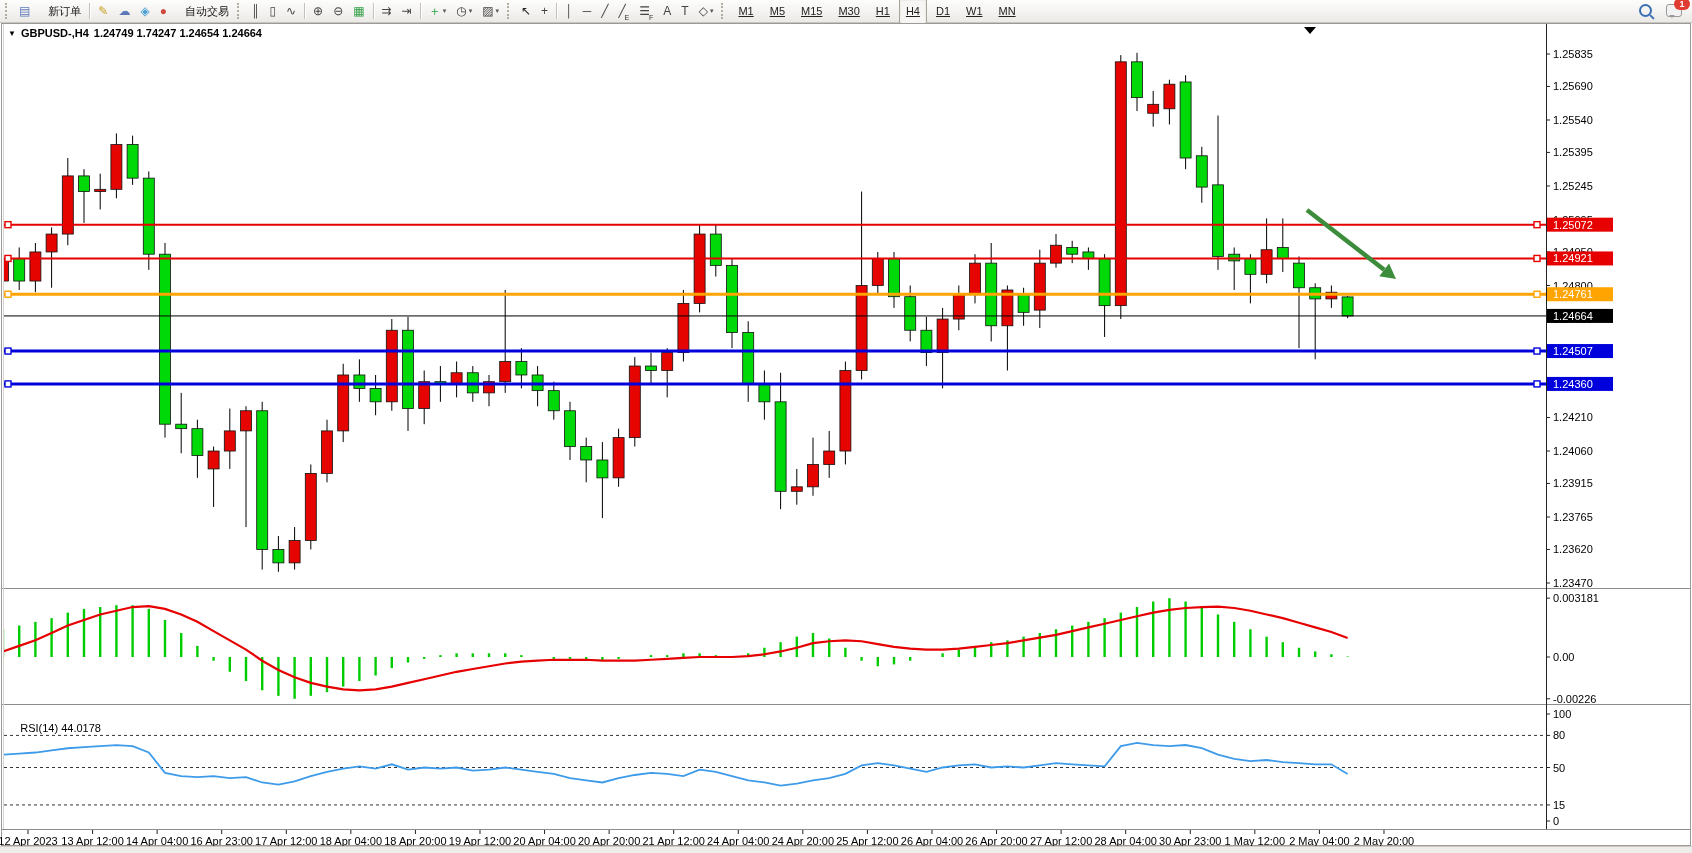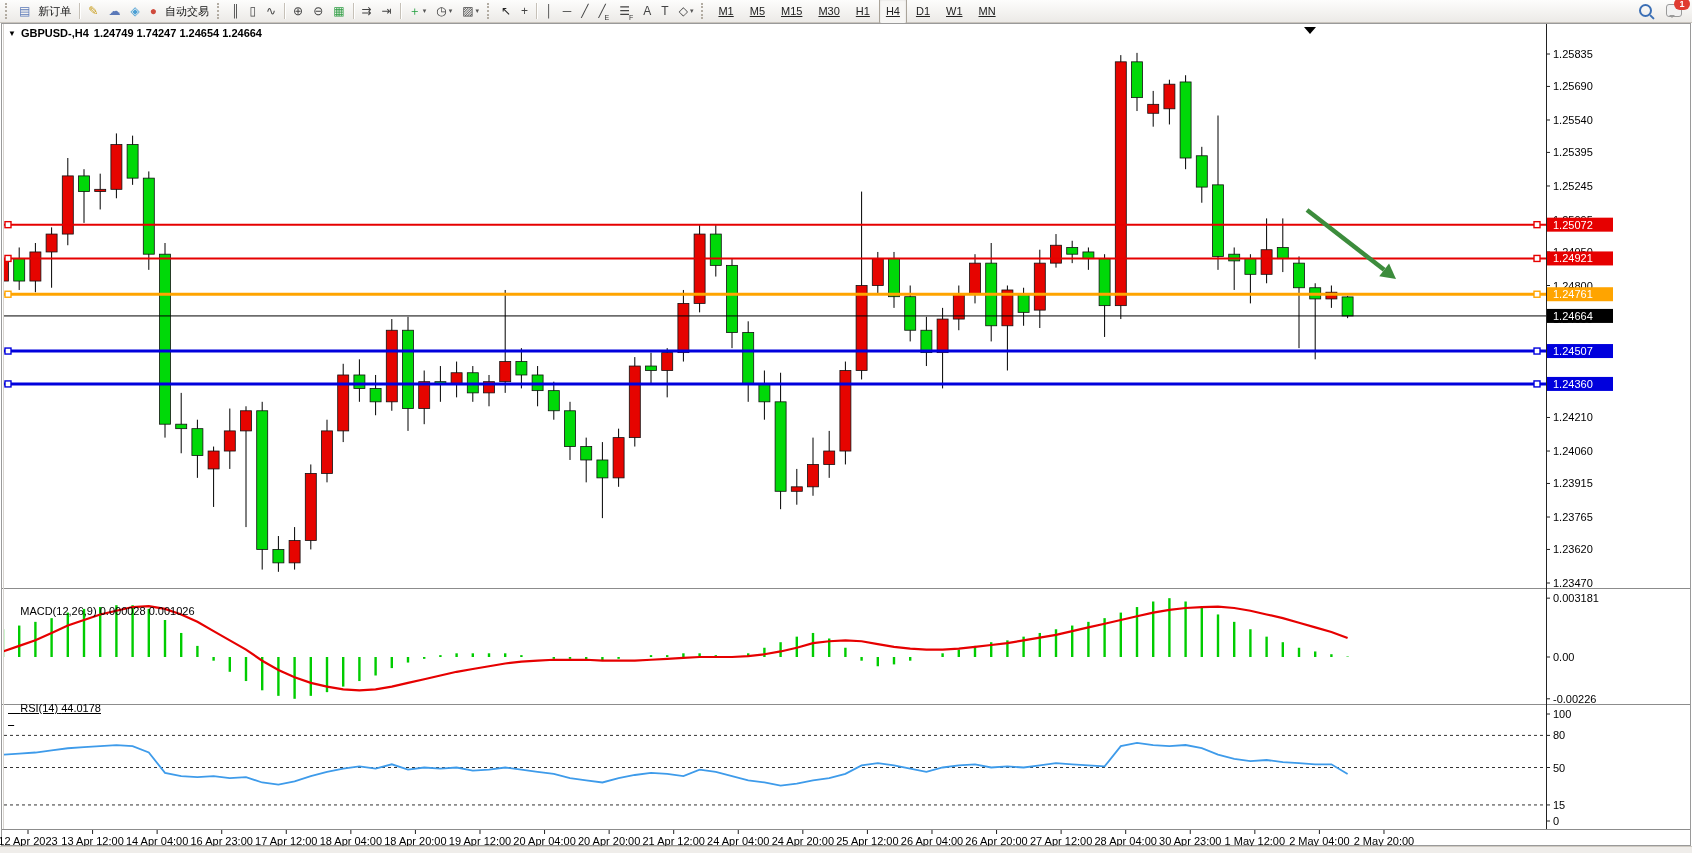--- a/index.html
+++ b/index.html
@@ -4,21 +4,21 @@
 <style>
   html,body{margin:0;padding:0;width:1692px;height:853px;overflow:hidden;background:#fff;
     font-family:"Liberation Sans",sans-serif;-webkit-font-smoothing:antialiased;}
   
   .toolbar{height:22px;display:flex;align-items:center;background:linear-gradient(#fdfdfc,#eceae7);
     border-bottom:1px solid #c9c4bd;padding-left:2px;font-size:11px;color:#222;position:relative;}
   .tbtn{height:20px;display:inline-flex;align-items:center;padding:0 3px;border:1px solid transparent;
     border-radius:2px;margin:0 1px;white-space:nowrap;}
   .tbtn .glyph{font-size:12px;line-height:12px;position:relative;}
   .tbtn .sub{font-size:7px;margin-left:-1px;align-self:flex-end;color:#333;}
-  .tlabel{margin-left:8px;font-size:11px;color:#111;}
+  .tlabel{margin-left:18px;font-size:11px;color:#111;}
   .caret{font-size:7px;margin-left:2px;color:#555;}
   .sep{width:1px;height:16px;background:#c6c1b8;box-shadow:1px 0 0 #fff;margin:0 3px;}
   .grip{width:3px;height:16px;margin:0 4px 0 3px;border-left:2px dotted #b3ada3;}
   .tf{height:18px;display:inline-flex;align-items:center;padding:3px 6px;margin:0 1px;font-size:11px;
     color:#222;border:1px solid transparent;border-radius:2px;text-decoration:underline;}
   .tf.active{background:#f7f6f4;border-color:#aaa49a;box-shadow:inset 0 1px 2px rgba(0,0,0,.12);}
   .right-tools{margin-left:auto;margin-right:10px;display:flex;align-items:center;gap:14px;}
   .search-icon{width:9px;height:9px;border:2px solid #3b6fb5;border-radius:50%;position:relative;display:inline-block;}
   .search-icon::after{content:"";position:absolute;width:6px;height:2px;background:#3b6fb5;
     transform:rotate(45deg);right:-5px;bottom:-3px;border-radius:1px;}
@@ -596,22 +596,19 @@
         <text x="1383.9699999999998" y="822" font-size="11" fill="#000" text-anchor="middle">2 May 20:00</text>
       </g>
     </svg>
 
   <div class="overlay chart-title">
     <span class="tri">▼</span>
     <span>GBPUSD-,H4</span>
     <span>1.24749 1.74247 1.24654 1.24664</span>
   </div>
 
-  <div class="overlay pane-label" style="left:8px;top:570px;">
-    <span>MACD(12,26,9)</span>&nbsp;<span>0.000028</span>&nbsp;<span>0.001026</span>
-  </div>
 
-  <div class="overlay pane-label" style="left:8px;top:667px;text-decoration:underline;">
+  <div class="overlay pane-label" style="left:8px;top:687px;">
     <span>RSI(14)</span>&nbsp;<span>44.0178</span>
   </div>
 </div>
 
 <div class="statusbar"></div>
 
 </body></html>

